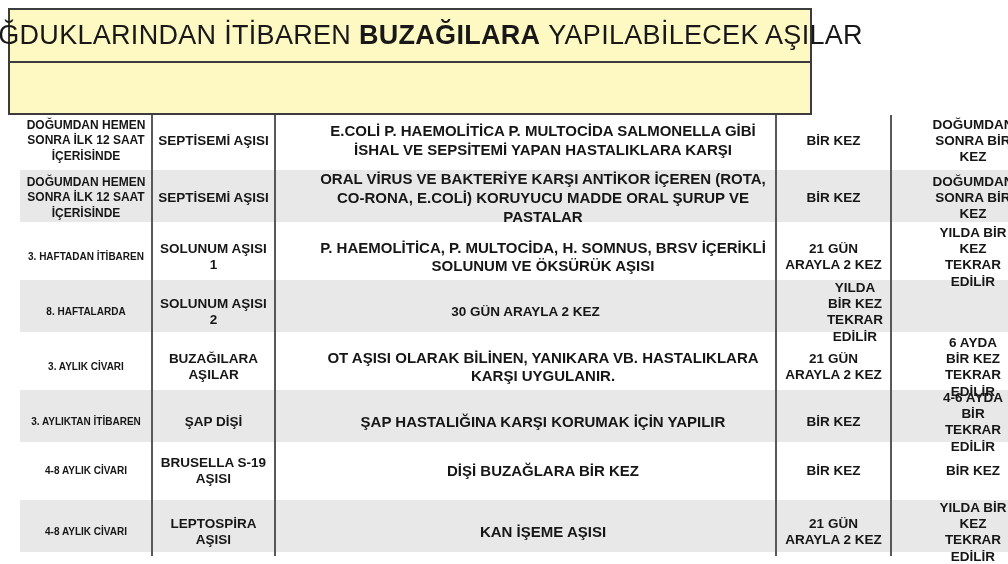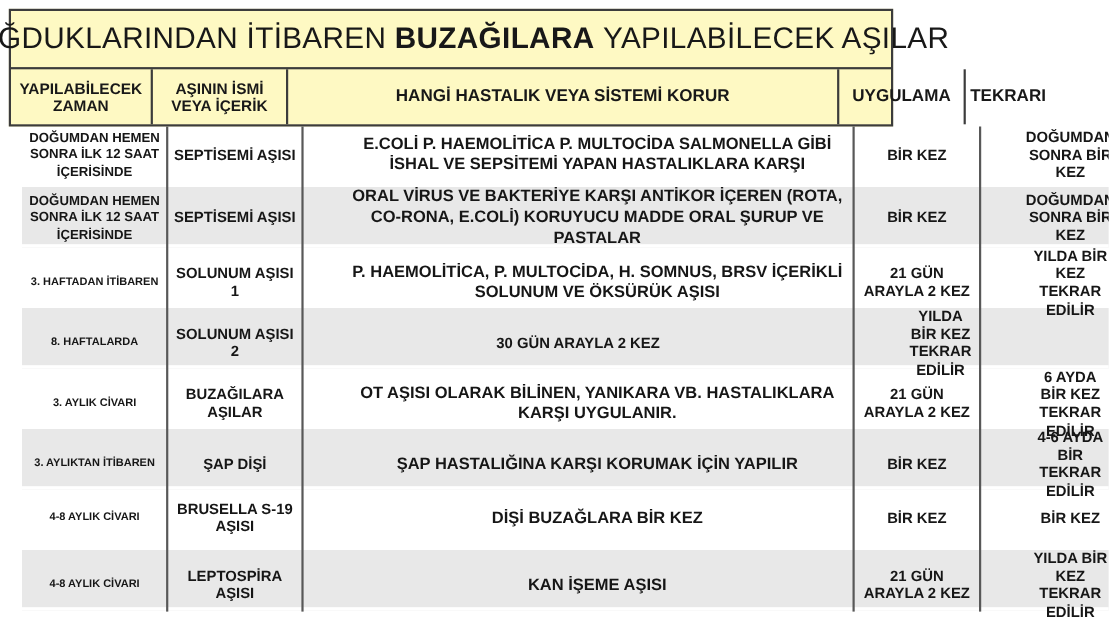--- a/index.html
+++ b/index.html
@@ -51,27 +51,20 @@
   .vl1 { left:131px; } .vl2 { left:254px; } .vl3 { left:755px; } .vl4 { left:870px; }
 </style>
 </head>
 <body>
 
 <div class="sheet">
 
   <div class="top-box">
     <div class="title-row">
       <span>DOĞDUKLARINDAN İTİBAREN </span>&nbsp;<span class="bold">BUZAĞILARA</span>&nbsp;<span> YAPILABİLECEK AŞILAR</span>
-    </div>
-    <div class="header-row">
-      <div class="hcell">YAPILABİLECEK ZAMAN</div>
-      <div class="hcell">AŞININ İSMİ VEYA İÇERİK</div>
-      <div class="hcell wide">HANGİ HASTALIK VEYA SİSTEMİ KORUR</div>
-      <div class="hcell wide">UYGULAMA</div>
-      <div class="hcell wide last">TEKRARI</div>
     </div>
   </div>
 
   <div class="tbody">
 
     <div class="row small-time">
       <div class="cell c1">DOĞUMDAN HEMEN SONRA İLK 12 SAAT İÇERİSİNDE</div>
       <div class="cell c2">SEPTİSEMİ AŞISI</div>
       <div class="cell c3">E.COLİ P. HAEMOLİTİCA P. MULTOCİDA SALMONELLA GİBİ İSHAL VE SEPSİTEMİ YAPAN HASTALIKLARA KARŞI</div>
       <div class="cell c4">BİR KEZ</div>

